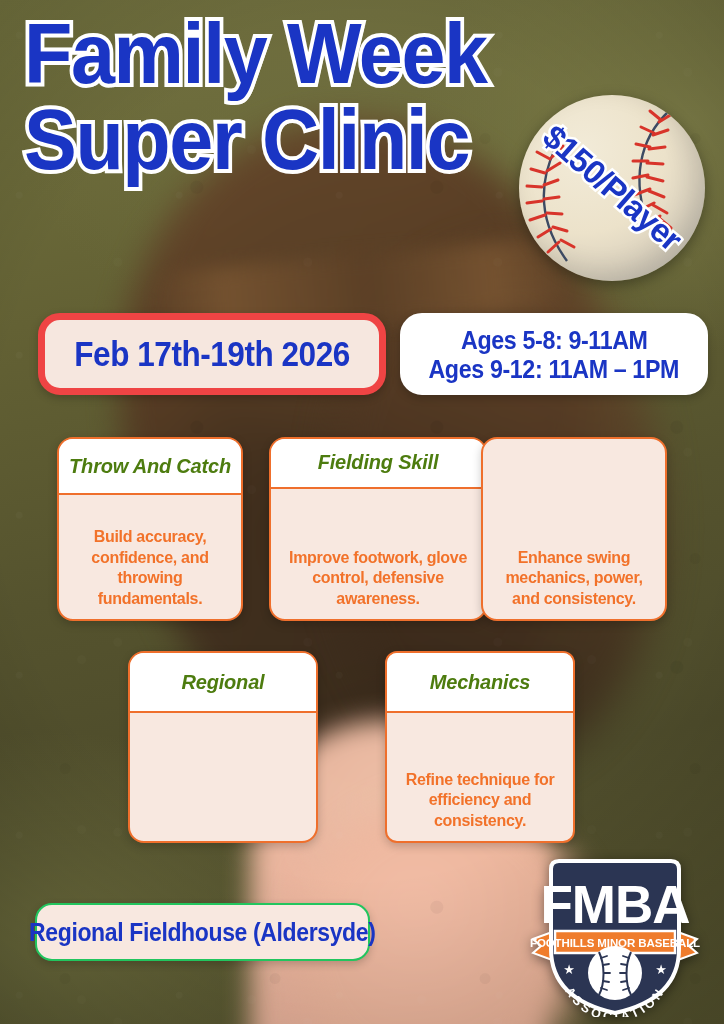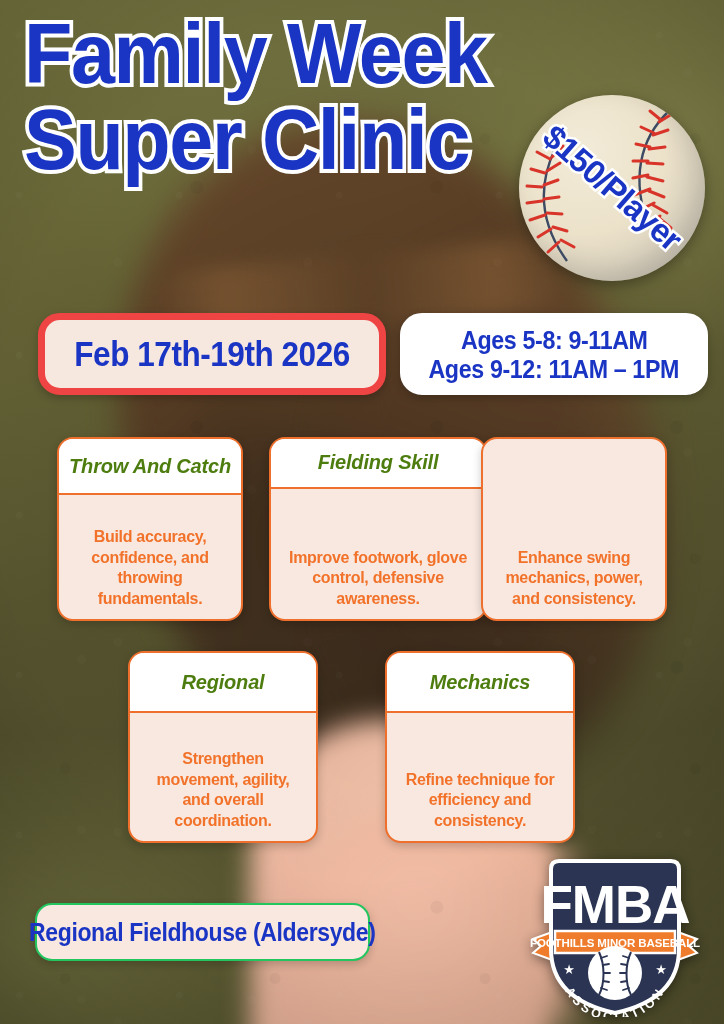--- a/index.html
+++ b/index.html
@@ -250,21 +250,21 @@
     font-size: 16px;
     line-height: 1.28;
     letter-spacing: -.3px;
     color: #f2722a;
   }
 
   #card-0 { left: 57px;  top: 437px; width: 186px; height: 184px; }
   #card-1 { left: 269px; top: 437px; width: 218px; height: 184px; gap: 37px; }
   #card-2 { left: 481px; top: 437px; width: 186px; height: 184px; }
   #card-3 { left: 128px; top: 651px; width: 190px; height: 192px; }
-  #card-4 { left: 385px; top: 651px; width: 190px; height: 192px; }
+  #card-4 { left: 385px; top: 651px; width: 190px; height: 192px; border-radius: 12px; }
 
   #card-0 .card-head, #card-1 .card-head, #card-2 .card-head { height: 56px; }
   #card-3 .card-head, #card-4 .card-head { height: 60px; }
 
   
   #venue-pill {
     left: 35px; top: 903px;
     width: 335px; height: 58px;
     background: #f8e8e0;
     border: 2px solid #22c55e;
@@ -379,23 +379,20 @@
   <div class="card" id="card-2">
     <div class="card-body">
       <span class="card-text">Enhance swing mechanics, power, and consistency.</span>
     </div>
   </div>
 
   <div class="card" id="card-3">
     <div class="card-head">
       <span class="card-title">Regional</span>
     </div>
-    <div class="card-body">
-      <span class="card-text">Strengthen movement, agility, and overall coordination.</span>
-    </div>
   </div>
 
   <div class="card" id="card-4">
     <div class="card-head">
       <span class="card-title">Mechanics</span>
     </div>
     <div class="card-body">
       <span class="card-text">Refine technique for efficiency and consistency.</span>
     </div>
   </div>

